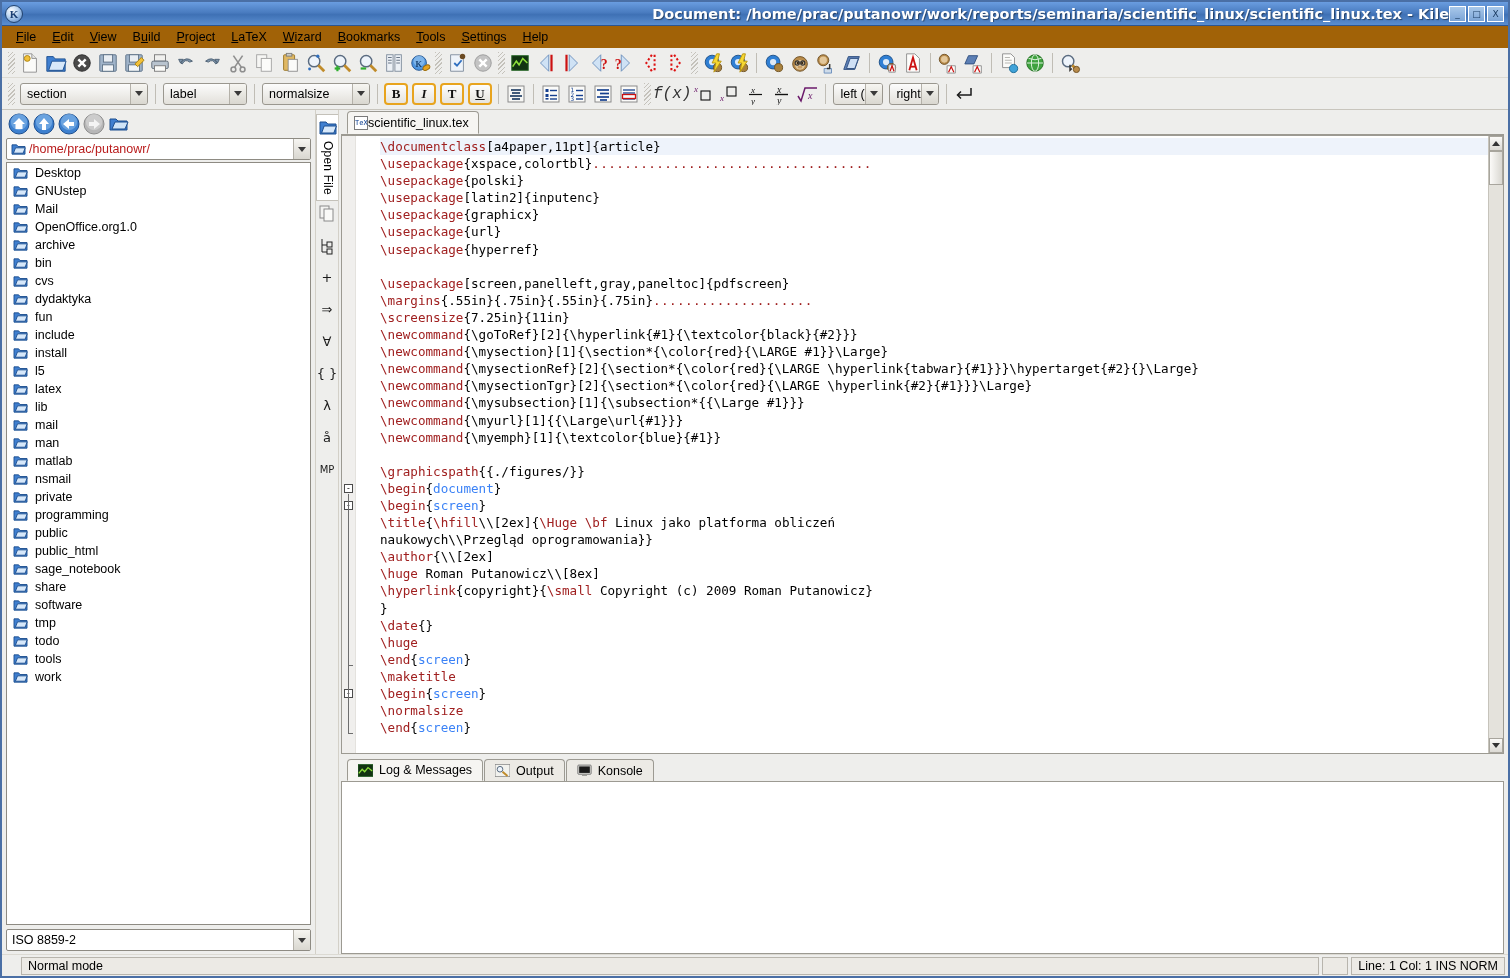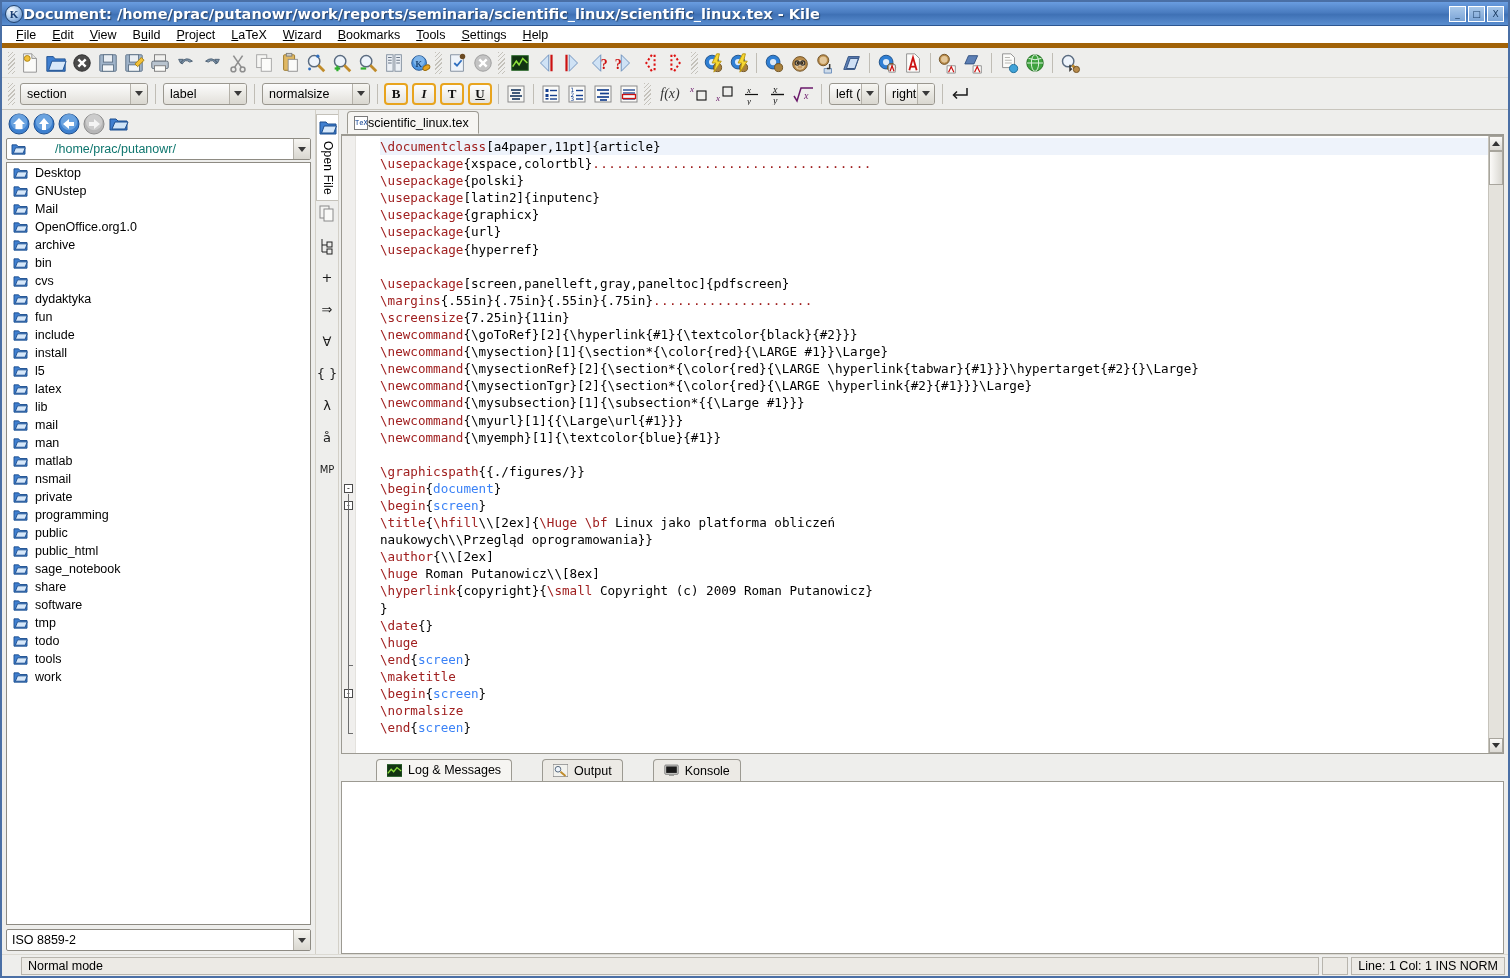--- a/index.html
+++ b/index.html
@@ -29,42 +29,42 @@
   .tb-logo {
     width: 18px; height: 18px; border-radius: 50%;
     background: radial-gradient(circle at 35% 30%, #ffffff 0%, #bcd6f2 40%, #4a7cc0 100%);
     border: 1px solid #23446f;
     color: #1b3f73; font-weight: bold; font-size: 11px;
     display: flex; align-items: center; justify-content: center;
     font-family: "Liberation Serif", serif;
     flex: 0 0 auto;
   }
   .tb-title {
-    flex: 1 1 auto; text-align: left;
+    flex: 1 1 auto; text-align: right;
     color: #ffffff; font-size: 14.5px; font-weight: bold;
     text-shadow: 1px 1px 1px rgba(0,0,0,.45);
     white-space: nowrap; overflow: hidden;
     font-family: "DejaVu Sans", sans-serif;
   }
   .tb-buttons { display: flex; gap: 2px; flex: 0 0 auto; padding-right: 1px; }
   .tb-btn {
     width: 17px; height: 16px;
     background: linear-gradient(to bottom,#a9c8ea,#7ba4d6);
     border: 1px solid #ffffff;
     color: #18385f; font-size: 9px; line-height: 14px; text-align: center;
     font-family: "DejaVu Sans", sans-serif;
   }
 
   
   .menubar {
     height: 22px; flex: 0 0 22px;
-    background: #ffffff;
+    background: #a16207;
     display: flex; align-items: center;
     padding-left: 6px;
-    border-bottom: 5px solid #a16207;
+    border-bottom: 1px solid #a16207;
   }
   .menu-item {
     padding: 2px 8px; font-size: 12.5px; color: #000;
     white-space: nowrap;
   }
   .menu-item u { text-decoration: underline; }
 
   
   .toolbar {
     background: #eeeeec;
@@ -133,22 +133,22 @@
     border: 2px solid #e8a41e; border-radius: 4px;
     background: linear-gradient(to bottom,#fdfdfd,#e6e4de);
     font-size: 13px; font-weight: bold; color: #111;
     font-family: "Liberation Serif", serif;
     flex: 0 0 auto; margin: 0 2px;
   }
   .mathbtn {
     min-width: 26px; height: 24px;
     display:flex; align-items:center; justify-content:center;
     flex: 0 0 auto;
-    font-family: Liberation Serif, serif;
-    font-style: italic; font-size: 14px; color: #5a1a5a;
+    font-family: Liberation Mono, monospace;
+    font-style: italic; font-size: 16px; color: #5a1a5a;
   }
 
   
   .body {
     flex: 1 1 auto; display: flex; min-height: 0;
     background: #eeeeec;
   }
 
   
   .leftpane {
@@ -169,21 +169,21 @@
   }
   .fb-path {
     height: 22px; flex: 0 0 22px;
     margin: 0 4px 2px 4px;
     display: flex; align-items: center;
     background: #ffffff;
     border: 1px solid #8e8b83;
     border-radius: 2px;
   }
   .fb-path .pi { padding: 0 3px 0 4px; display:flex; align-items:center; }
-  .fb-path .ptext { flex: 1 1 auto; font-size: 12.5px; color: #0f766e; margin-left: 26px; }
+  .fb-path .ptext { flex: 1 1 auto; font-size: 12.5px; color: #b91c1c; }
   .fb-path .parrow {
     width: 17px; height: 20px; flex: 0 0 auto;
     border-left: 1px solid #b4b1a9;
     background: linear-gradient(to bottom,#f6f5f1,#d9d7d0);
     display: flex; align-items: center; justify-content: center;
   }
   .fb-list {
     flex: 1 1 auto; margin: 0 4px;
     background: #ffffff;
     border: 1px solid #8e8b83;
@@ -355,21 +355,20 @@
   }
   .btab {
     height: 22px; display: flex; align-items: center; gap: 6px;
     padding: 0 10px;
     background: #eceae5;
     border: 1px solid #9c9a92;
     border-bottom: none;
     border-radius: 4px 4px 0 0;
     font-size: 12.5px;
     margin-right: 1px;
-    margin-left: 29px;
   }
   .btab.active { background: #f6f5f2; border-bottom: 1px solid #f6f5f2; }
   .boutput {
     flex: 1 1 auto; background: #ffffff;
     border: 1px solid #9c9a92; border-top: none;
     min-height: 0;
   }
 
   
   .statusbar {

